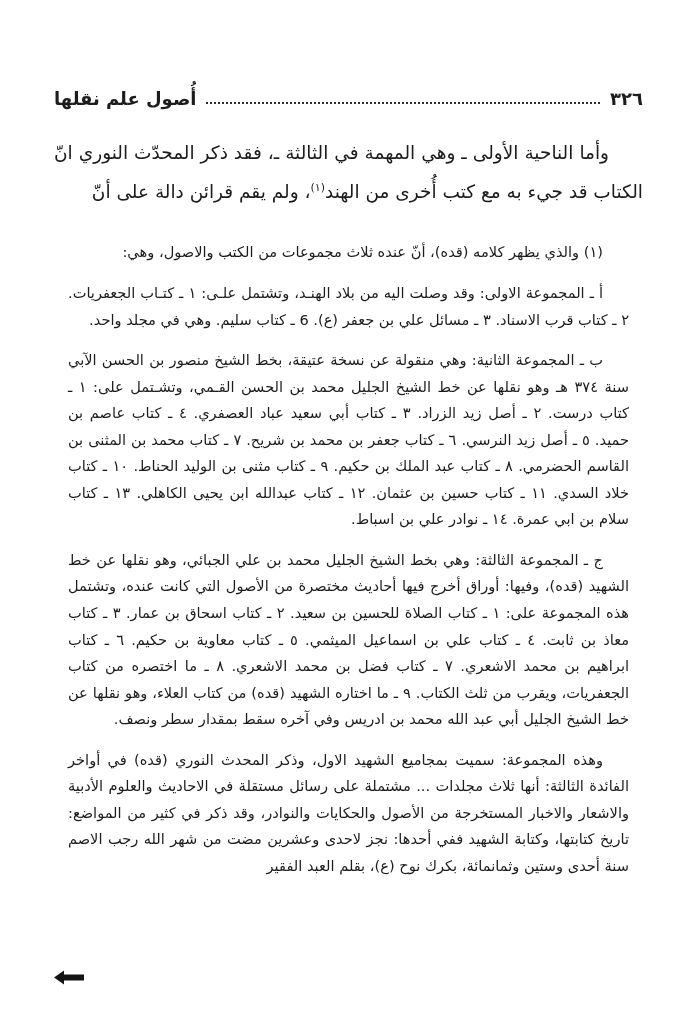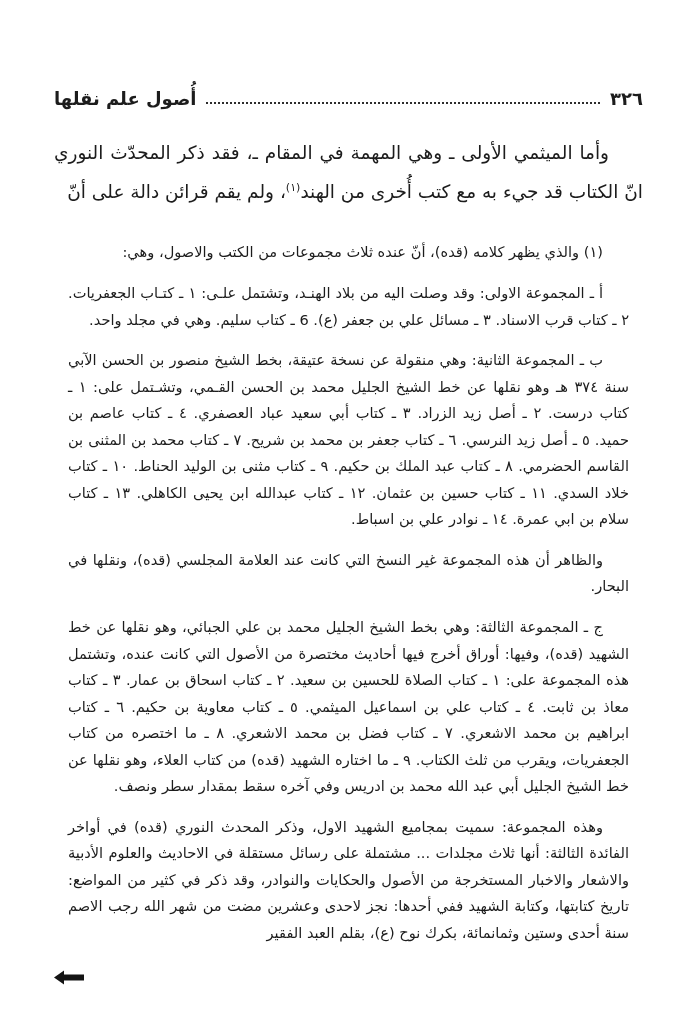--- a/index.html
+++ b/index.html
@@ -79,29 +79,28 @@
 <div class="page">
 
   <div class="header-row">
     <span class="header-page-number">٣٢٦</span>
     <span class="header-leader"></span>
     <span class="header-title">أُصول علم نقلها</span>
   </div>
 
   <div class="main-text">
     <p>
-      <span>وأما الميثمي الأولى ـ وهي المهمة في المقام ـ، فقد ذكر المحدّث النوري انّ الكتاب قد جيء به مع كتب أُخرى من الهند</span><sup class="ref-marker">(١)</sup><span>، ولم يقم قرائن دالة على أنّ</span>
+      <span>وأما الناحية الأولى ـ وهي المهمة في الثالثة ـ، فقد ذكر المحدّث النوري انّ الكتاب قد جيء به مع كتب أُخرى من الهند</span><sup class="ref-marker">(١)</sup><span>، ولم يقم قرائن دالة على أنّ</span>
     </p>
   </div>
 
   <div class="footnote-section">
     <p>(١) والذي يظهر كلامه (قده)، أنّ عنده ثلاث مجموعات من الكتب والاصول، وهي:</p>
     <p>أ ـ المجموعة الاولى: وقد وصلت اليه من بلاد الهنـد، وتشتمل علـى: ١ ـ كتـاب الجعفريات. ٢ ـ كتاب قرب الاسناد. ٣ ـ مسائل علي بن جعفر (ع). 6 ـ كتاب سليم. وهي في مجلد واحد.</p>
     <p>ب ـ المجموعة الثانية: وهي منقولة عن نسخة عتيقة، بخط الشيخ منصور بن الحسن الآبي سنة ٣٧٤ هـ وهو نقلها عن خط الشيخ الجليل محمد بن الحسن القـمي، وتشـتمل على: ١ ـ كتاب درست. ٢ ـ أصل زيد الزراد. ٣ ـ كتاب أبي سعيد عباد العصفري. ٤ ـ كتاب عاصم بن حميد. ٥ ـ أصل زيد النرسي. ٦ ـ كتاب جعفر بن محمد بن شريح. ٧ ـ كتاب محمد بن المثنى بن القاسم الحضرمي. ٨ ـ كتاب عبد الملك بن حكيم. ٩ ـ كتاب مثنى بن الوليد الحناط. ١٠ ـ كتاب خلاد السدي. ١١ ـ كتاب حسين بن عثمان. ١٢ ـ كتاب عبدالله ابن يحيى الكاهلي. ١٣ ـ كتاب سلام بن ابي عمرة. ١٤ ـ نوادر علي بن اسباط.</p>
-    <p>والظاهر أن هذه المجموعة غير النسخ التي كانت عند العلامة المجلسي (قده)، ونقلها في البحار.</p>
     <p>ج ـ المجموعة الثالثة: وهي بخط الشيخ الجليل محمد بن علي الجبائي، وهو نقلها عن خط الشهيد (قده)، وفيها: أوراق أخرج فيها أحاديث مختصرة من الأصول التي كانت عنده، وتشتمل هذه المجموعة على: ١ ـ كتاب الصلاة للحسين بن سعيد. ٢ ـ كتاب اسحاق بن عمار. ٣ ـ كتاب معاذ بن ثابت. ٤ ـ كتاب علي بن اسماعيل الميثمي. ٥ ـ كتاب معاوية بن حكيم. ٦ ـ كتاب ابراهيم بن محمد الاشعري. ٧ ـ كتاب فضل بن محمد الاشعري. ٨ ـ ما اختصره من كتاب الجعفريات، ويقرب من ثلث الكتاب. ٩ ـ ما اختاره الشهيد (قده) من كتاب العلاء، وهو نقلها عن خط الشيخ الجليل أبي عبد الله محمد بن ادريس وفي آخره سقط بمقدار سطر ونصف.</p>
     <p>وهذه المجموعة: سميت بمجاميع الشهيد الاول، وذكر المحدث النوري (قده) في أواخر الفائدة الثالثة: أنها ثلاث مجلدات ... مشتملة على رسائل مستقلة في الاحاديث والعلوم الأدبية والاشعار والاخبار المستخرجة من الأصول والحكايات والنوادر، وقد ذكر في كثير من المواضع: تاريخ كتابتها، وكتابة الشهيد ففي أحدها: نجز لاحدى وعشرين مضت من شهر الله رجب الاصم سنة أحدى وستين وثمانمائة، بكرك نوح (ع)، بقلم العبد الفقير</p>
   </div>
 
   <svg class="bottom-arrow" viewBox="0 0 30 15" aria-hidden="true">
     <polygon points="0,7.5 10,0.5 10,4.5 30,4.5 30,10.5 10,10.5 10,14.5" fill="#141414"></polygon>
   </svg>
 
 </div>
 

